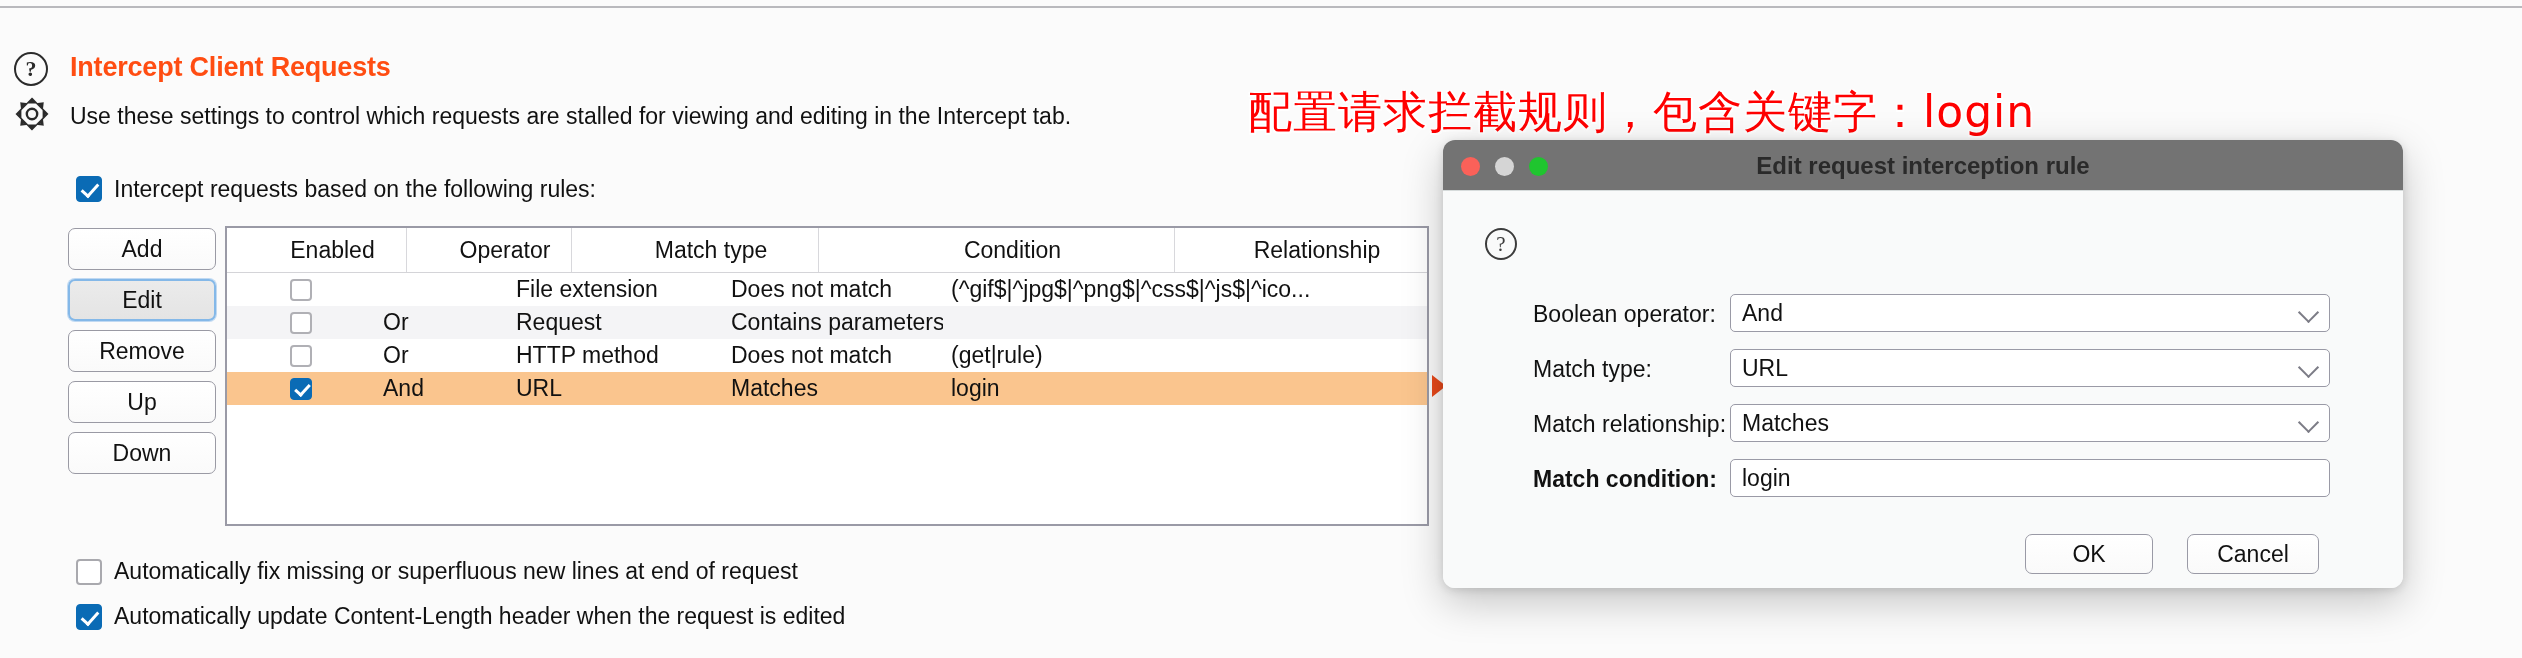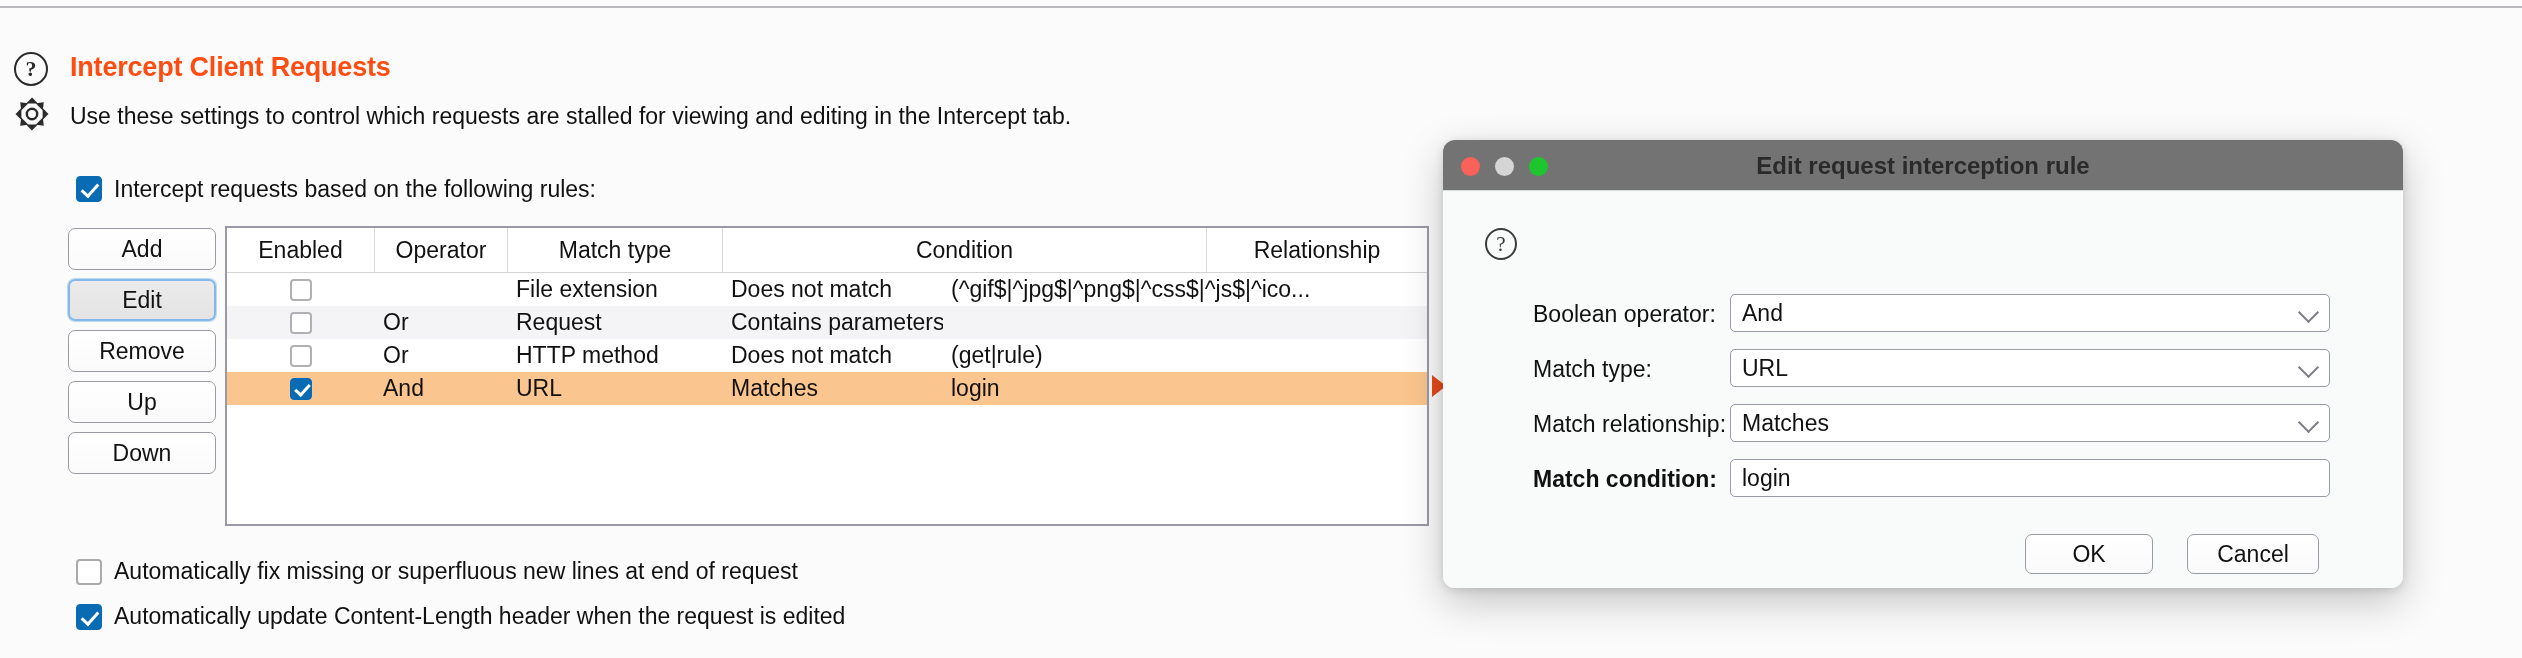--- a/index.html
+++ b/index.html
@@ -157,20 +157,21 @@
   }
   .tbl-head .cell {
     text-align: center;
     justify-content: center;
     font-size: 23px;
     color: #111;
     border-right: 1.5px solid #d8d8dc;
     height: 100%;
     display: flex;
     align-items: center;
+    margin-left: 32px;
   }
   .tbl-head .cell:last-child { border-right: none; }
 
   .cell {
     font-size: 23px;
     color: #111;
     box-sizing: border-box;
     padding: 0 8px;
     display: flex;
     align-items: center;
@@ -364,20 +365,21 @@
         <path d="M28.4 28.4 L24.2 27.9 L27.9 24.2 Z"></path>
         <path d="M28.4 7.6 L27.9 11.8 L24.2 8.1 Z"></path>
         <path d="M7.6 28.4 L8.1 24.2 L11.8 27.9 Z"></path>
       </g>
     </svg>
   </div>
 
   <div class="page-title">Intercept Client Requests</div>
   <div class="page-subtitle">Use these settings to control which requests are stalled for viewing and editing in the Intercept tab.</div>
 
+  <div id="annotation">配置请求拦截规则，包含关键字：login</div>
 
   <div class="cbx on" id="cb-rules"></div>
   <div class="cbx-label" id="cb-rules-label">Intercept requests based on the following rules:</div>
 
   <button class="side-btn" id="btn-add">Add</button>
   <button class="side-btn selected" id="btn-edit">Edit</button>
   <button class="side-btn" id="btn-remove">Remove</button>
   <button class="side-btn" id="btn-up">Up</button>
   <button class="side-btn" id="btn-down">Down</button>
 

